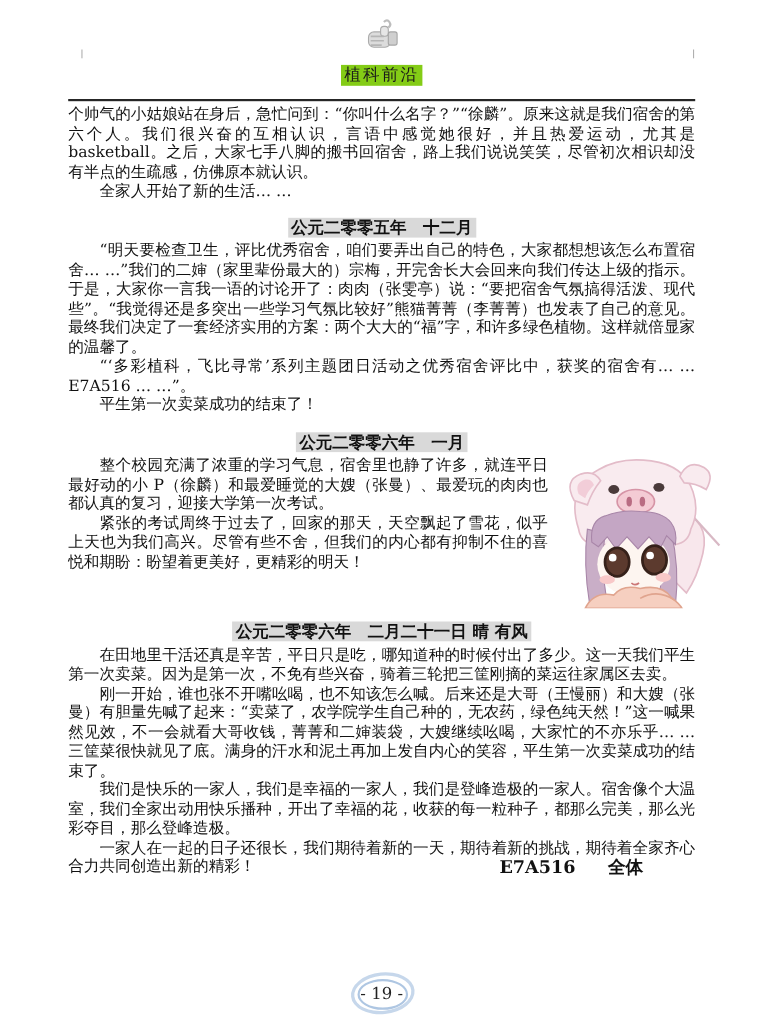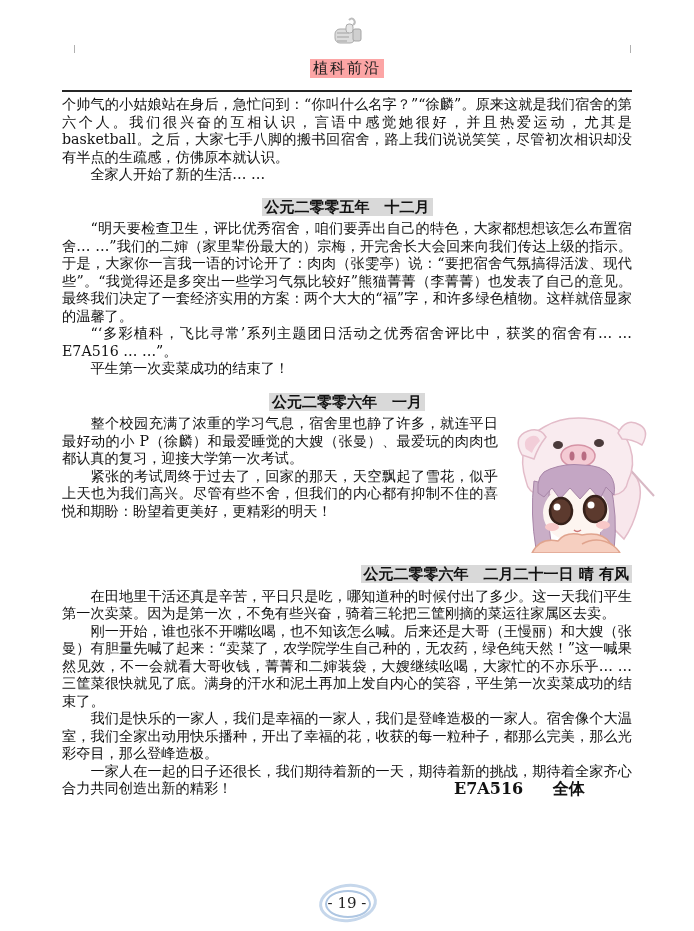--- a/index.html
+++ b/index.html
@@ -9,39 +9,39 @@
     overflow:hidden;
   }
   .margin-mark { position:absolute; top:45px; width:1px; height:8px; background:#b0b0b0; }
   .margin-mark.left { left:74px; }
   .margin-mark.right { left:630px; }
 
   .header { position:absolute; top:16px; left:0; width:100%; text-align:center; }
   .header-icon { display:inline-block; height:36px; }
   .header-title-row { margin-top:2px; }
   .header-title {
-    display:inline-block; background:#fca5a5; padding:0 3px;
+    display:inline-block; background:#84cc16; padding:0 3px;
     font-size:15px; letter-spacing:2px; color:#1a1a1a;
   }
   .header-rule {
     position:absolute; left:62px; top:90px; width:570px; height:0;
     border-top:2px solid #262626;
   }
 
   .content {
     position:absolute; left:62px; top:96px; width:570px;
     font-size:14.2px; line-height:17.5px; text-align:justify;
   }
   .content p { margin:0; }
   .indent { text-indent:2em; }
 
   .sec-heading { text-align:center; margin:15px 0 4px 0; font-weight:bold; font-size:15px; text-indent:0; }
   .sec-heading .hl { background:#d9d9d9; padding:0 3px; }
   .sec-heading.gap-lg { margin-top:16px; }
-  .sec-heading.gap-md { margin-top:11px;text-align:right; }
+  .sec-heading.gap-md { margin-top:11px; }
 
   .pig-figure {
     float:right; width:150px; height:150px;
     margin:-12px -24px 2px 8px;
   }
   .clear { clear:both; height:0; }
 
   .signature {
     margin-top:-17.5px; padding-left:392px;
     font-weight:bold; font-size:16px; text-indent:0;

